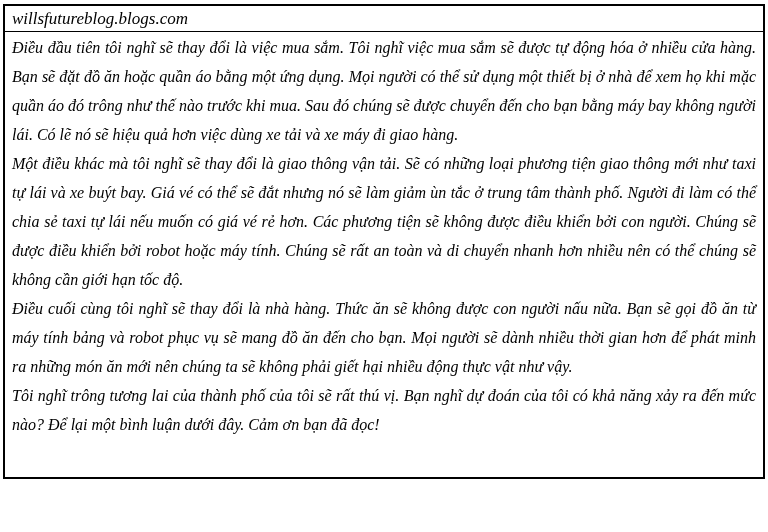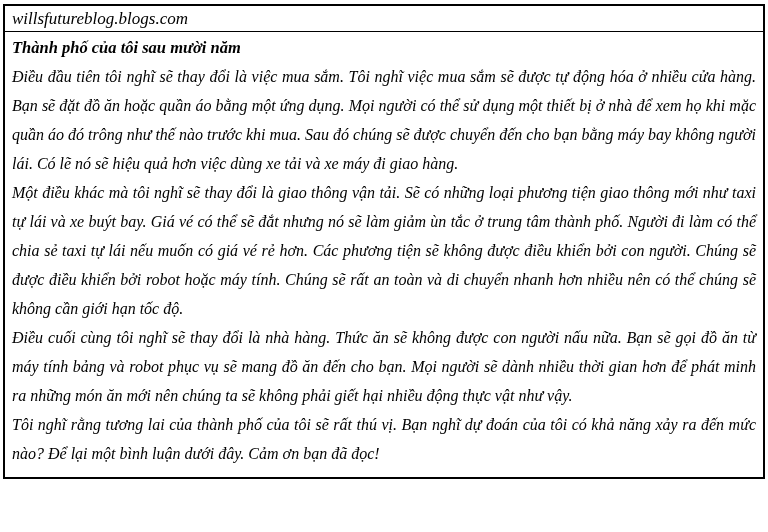--- a/index.html
+++ b/index.html
@@ -63,21 +63,20 @@
 <body>
 
 <div class="page">
   <div class="frame">
 
     <div class="url-bar">
       <span>willsfutureblog.blogs.com</span>
     </div>
 
     <div class="content">
-      <p class="post-title">Thành phố của tôi sau mười năm</p>
       <p>Điều đầu tiên tôi nghĩ sẽ thay đổi là việc mua sắm. Tôi nghĩ việc mua sắm sẽ được tự động hóa ở nhiều cửa hàng. Bạn sẽ đặt đồ ăn hoặc quần áo bằng một ứng dụng. Mọi người có thể sử dụng một thiết bị ở nhà để xem họ khi mặc quần áo đó trông như thế nào trước khi mua. Sau đó chúng sẽ được chuyển đến cho bạn bằng máy bay không người lái. Có lẽ nó sẽ hiệu quả hơn việc dùng xe tải và xe máy đi giao hàng.</p>
       <p>Một điều khác mà tôi nghĩ sẽ thay đổi là giao thông vận tải. Sẽ có những loại phương tiện giao thông mới như taxi tự lái và xe buýt bay. Giá vé có thể sẽ đắt nhưng nó sẽ làm giảm ùn tắc ở trung tâm thành phố. Người đi làm có thể chia sẻ taxi tự lái nếu muốn có giá vé rẻ hơn. Các phương tiện sẽ không được điều khiển bởi con người. Chúng sẽ được điều khiển bởi robot hoặc máy tính. Chúng sẽ rất an toàn và di chuyển nhanh hơn nhiều nên có thể chúng sẽ không cần giới hạn tốc độ.</p>
       <p>Điều cuối cùng tôi nghĩ sẽ thay đổi là nhà hàng. Thức ăn sẽ không được con người nấu nữa. Bạn sẽ gọi đồ ăn từ máy tính bảng và robot phục vụ sẽ mang đồ ăn đến cho bạn. Mọi người sẽ dành nhiều thời gian hơn để phát minh ra những món ăn mới nên chúng ta sẽ không phải giết hại nhiều động thực vật như vậy.</p>
-      <p>Tôi nghĩ rằng tương lai của thành phố của tôi sẽ rất thú vị. Bạn nghĩ dự đoán của tôi có khả năng xảy ra đến mức nào? Để lại một bình luận dưới đây. Cảm ơn bạn đã đọc!</p>
+      <p>Tôi nghĩ trông tương lai của thành phố của tôi sẽ rất thú vị. Bạn nghĩ dự đoán của tôi có khả năng xảy ra đến mức nào? Để lại một bình luận dưới đây. Cảm ơn bạn đã đọc!</p>
     </div>
 
   </div>
 </div>
 
 </body></html>

